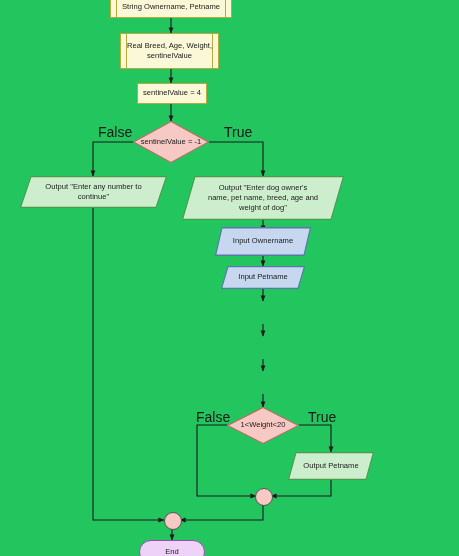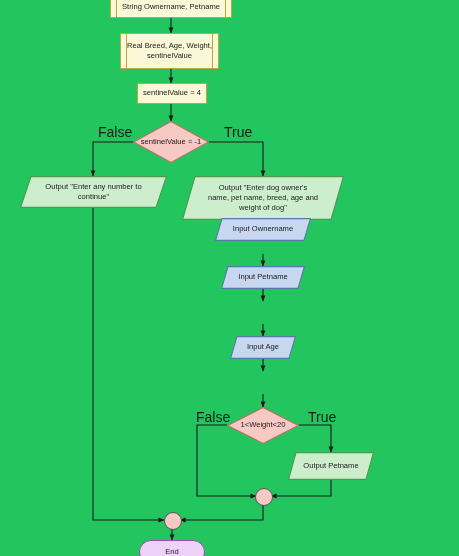--- a/index.html
+++ b/index.html
@@ -187,41 +187,35 @@
 
   <div class="node io" style="left:182px; top:176px; width:162px; height:44px;">
     <svg class="para" viewBox="0 0 162 44" preserveAspectRatio="none">
       <polygon points="13,0.6 161.4,0.6 149,43.4 0.6,43.4" fill="#cdeecd" stroke="#4b9b4b" stroke-width="1.1"></polygon>
     </svg>
     <span class="lbl">Output "Enter dog owner's
 name, pet name, breed, age and
 weight of dog"</span>
   </div>
 
-  <div class="node io" style="left:215px; top:218px; width:96px; height:23px;">
+  <div class="node io" style="left:215px; top:227px; width:96px; height:29px;">
     <svg class="para" viewBox="0 0 96 23" preserveAspectRatio="none">
       <polygon points="7,0.6 95.4,0.6 89,22.4 0.6,22.4" fill="#c6d7ef" stroke="#5679a8" stroke-width="1.1"></polygon>
     </svg>
     <span class="lbl">Input Ownername</span>
   </div>
 
   <div class="node io" style="left:221px; top:266px; width:84px; height:23px;">
     <svg class="para" viewBox="0 0 84 23" preserveAspectRatio="none">
       <polygon points="7,0.6 83.4,0.6 77,22.4 0.6,22.4" fill="#c6d7ef" stroke="#5679a8" stroke-width="1.1"></polygon>
     </svg>
     <span class="lbl">Input Petname</span>
   </div>
 
 
-  <div class="node io" style="left:230px; top:336px; width:66px; height:23px;">
-    <svg class="para" viewBox="0 0 66 23" preserveAspectRatio="none">
-      <polygon points="7,0.6 65.4,0.6 59,22.4 0.6,22.4" fill="#c6d7ef" stroke="#5679a8" stroke-width="1.1"></polygon>
-    </svg>
-    <span class="lbl">Input Age</span>
-  </div>
 
 
   <div class="node decision" style="left:227px; top:407px; width:72px; height:37px;">
     <svg class="dia" viewBox="0 0 72 37" preserveAspectRatio="none">
       <polygon points="36,0.6 71.4,18.5 36,36.4 0.6,18.5" fill="#f7c9c4" stroke="#c06a62" stroke-width="1.1"></polygon>
     </svg>
     <span class="lbl">1&lt;Weight&lt;20</span>
   </div>
 
   <div class="node io" style="left:288px; top:452px; width:86px; height:28px;">

